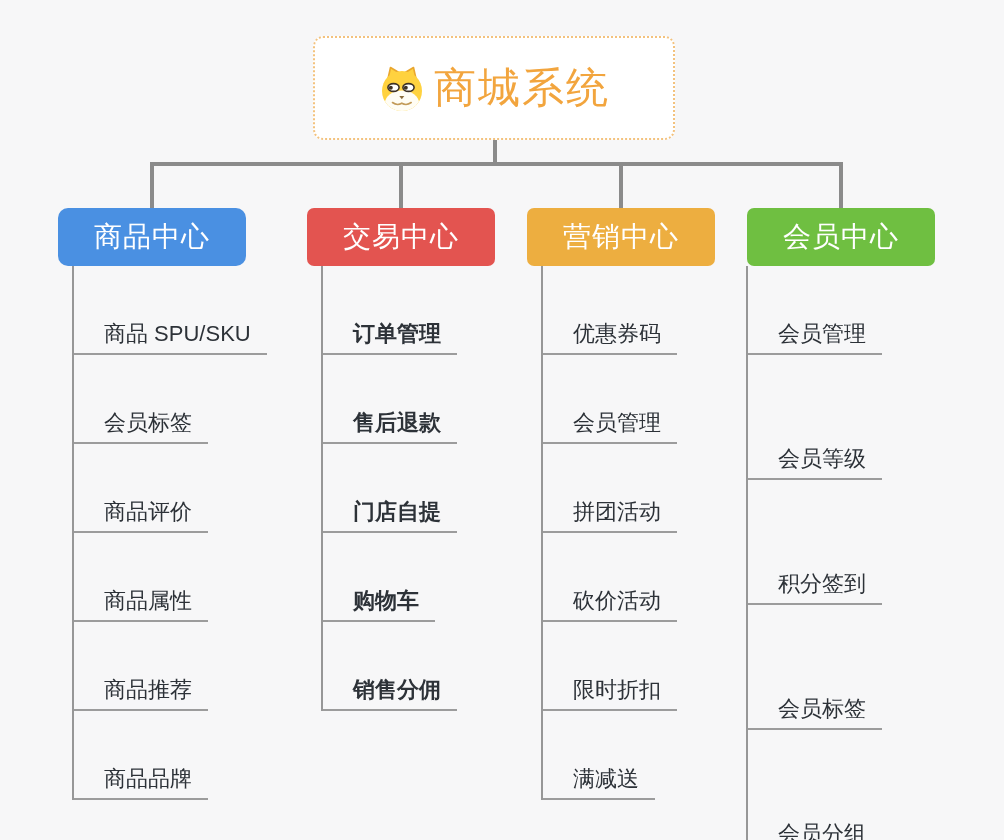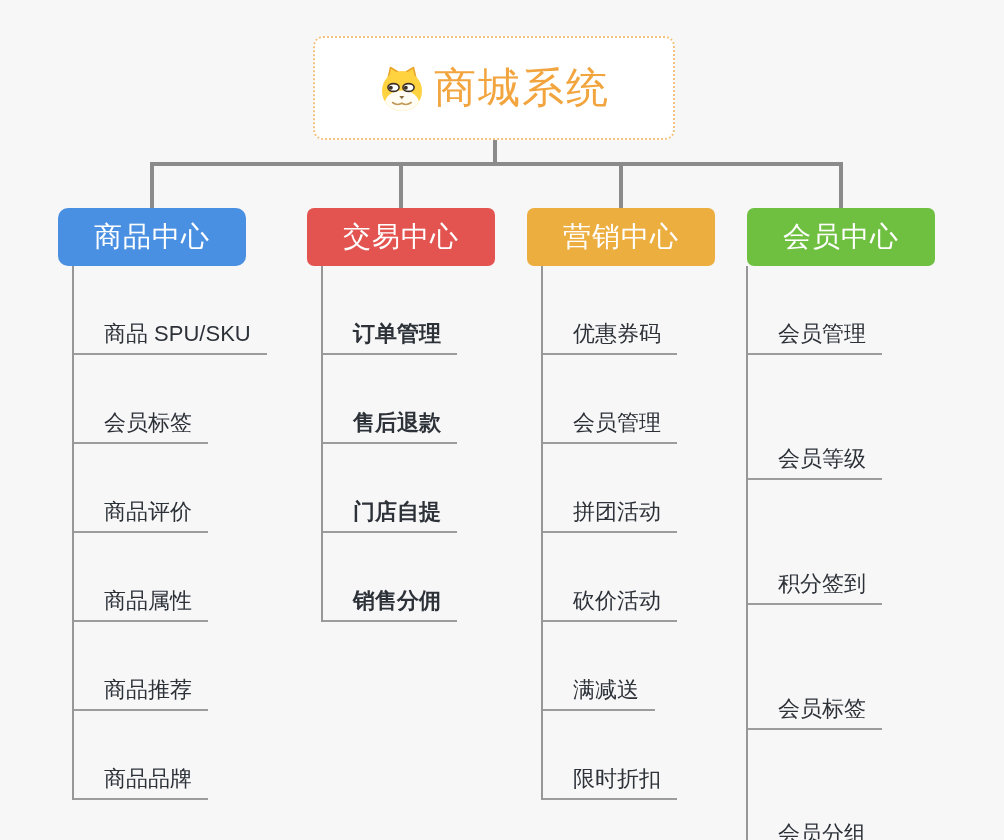--- a/index.html
+++ b/index.html
@@ -113,31 +113,32 @@
     <div class="leaf">商品属性</div>
     <div class="leaf">商品推荐</div>
     <div class="leaf">商品品牌</div>
   </div>
 
   <div class="branch-header" style="left: 307px; background-color: rgb(227, 84, 80);">交易中心</div>
   <div class="children" style="left:321px;font-weight:bold;">
     <div class="leaf">订单管理</div>
     <div class="leaf">售后退款</div>
     <div class="leaf">门店自提</div>
+    <div class="leaf">购物车</div>
     <div class="leaf">销售分佣</div>
   </div>
 
   <div class="branch-header" style="left: 527px; background-color: rgb(237, 174, 64);">营销中心</div>
   <div class="children" style="left:541px;">
     <div class="leaf">优惠券码</div>
     <div class="leaf">会员管理</div>
     <div class="leaf">拼团活动</div>
     <div class="leaf">砍价活动</div>
+    <div class="leaf">限时折扣</div>
     <div class="leaf">满减送</div>
-    <div class="leaf">限时折扣</div>
   </div>
 
   <div class="branch-header" style="left: 747px; background-color: rgb(111, 191, 65);">会员中心</div>
   <div class="children" style="left:746px;gap:36px;">
     <div class="leaf">会员管理</div>
     <div class="leaf">会员等级</div>
     <div class="leaf">积分签到</div>
     <div class="leaf">会员标签</div>
     <div class="leaf">会员分组</div>
     <div class="leaf">商品属性</div>

